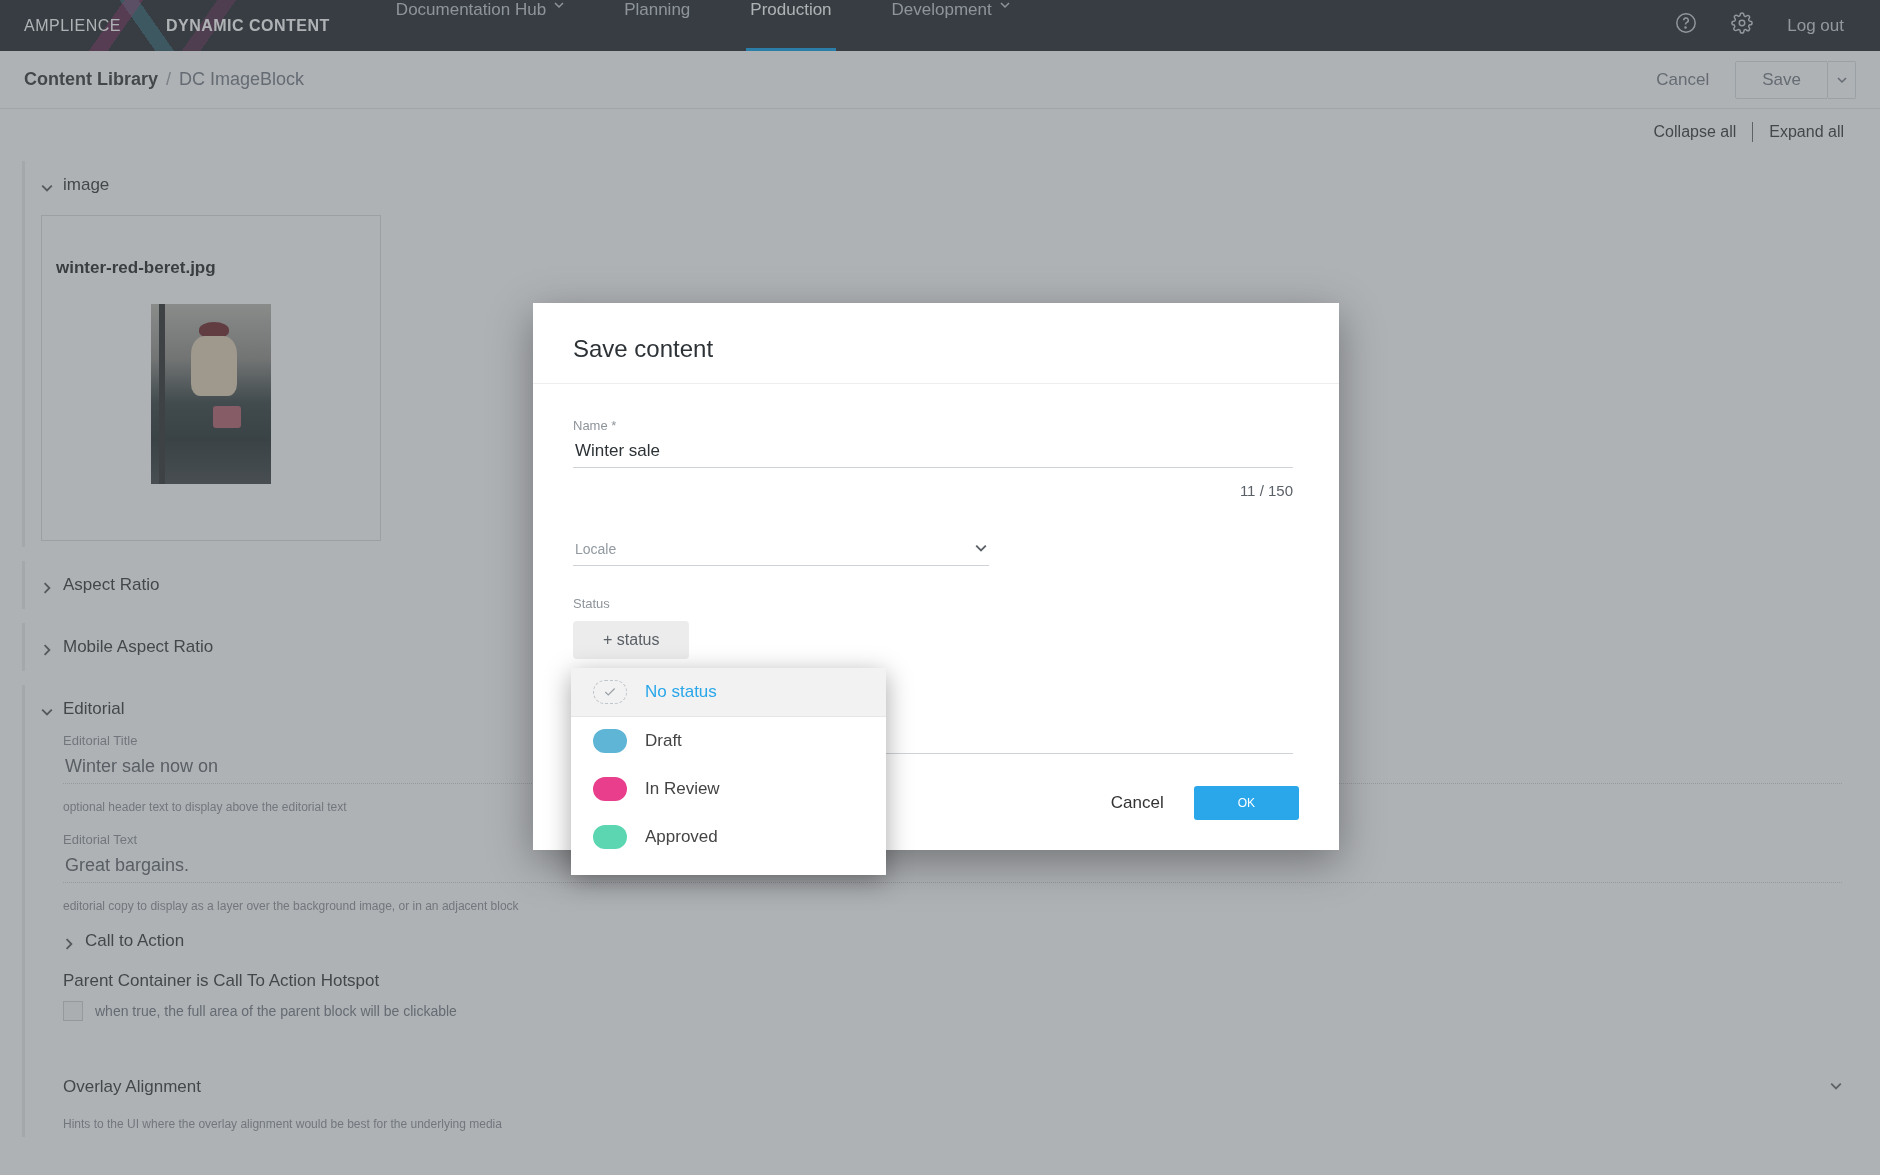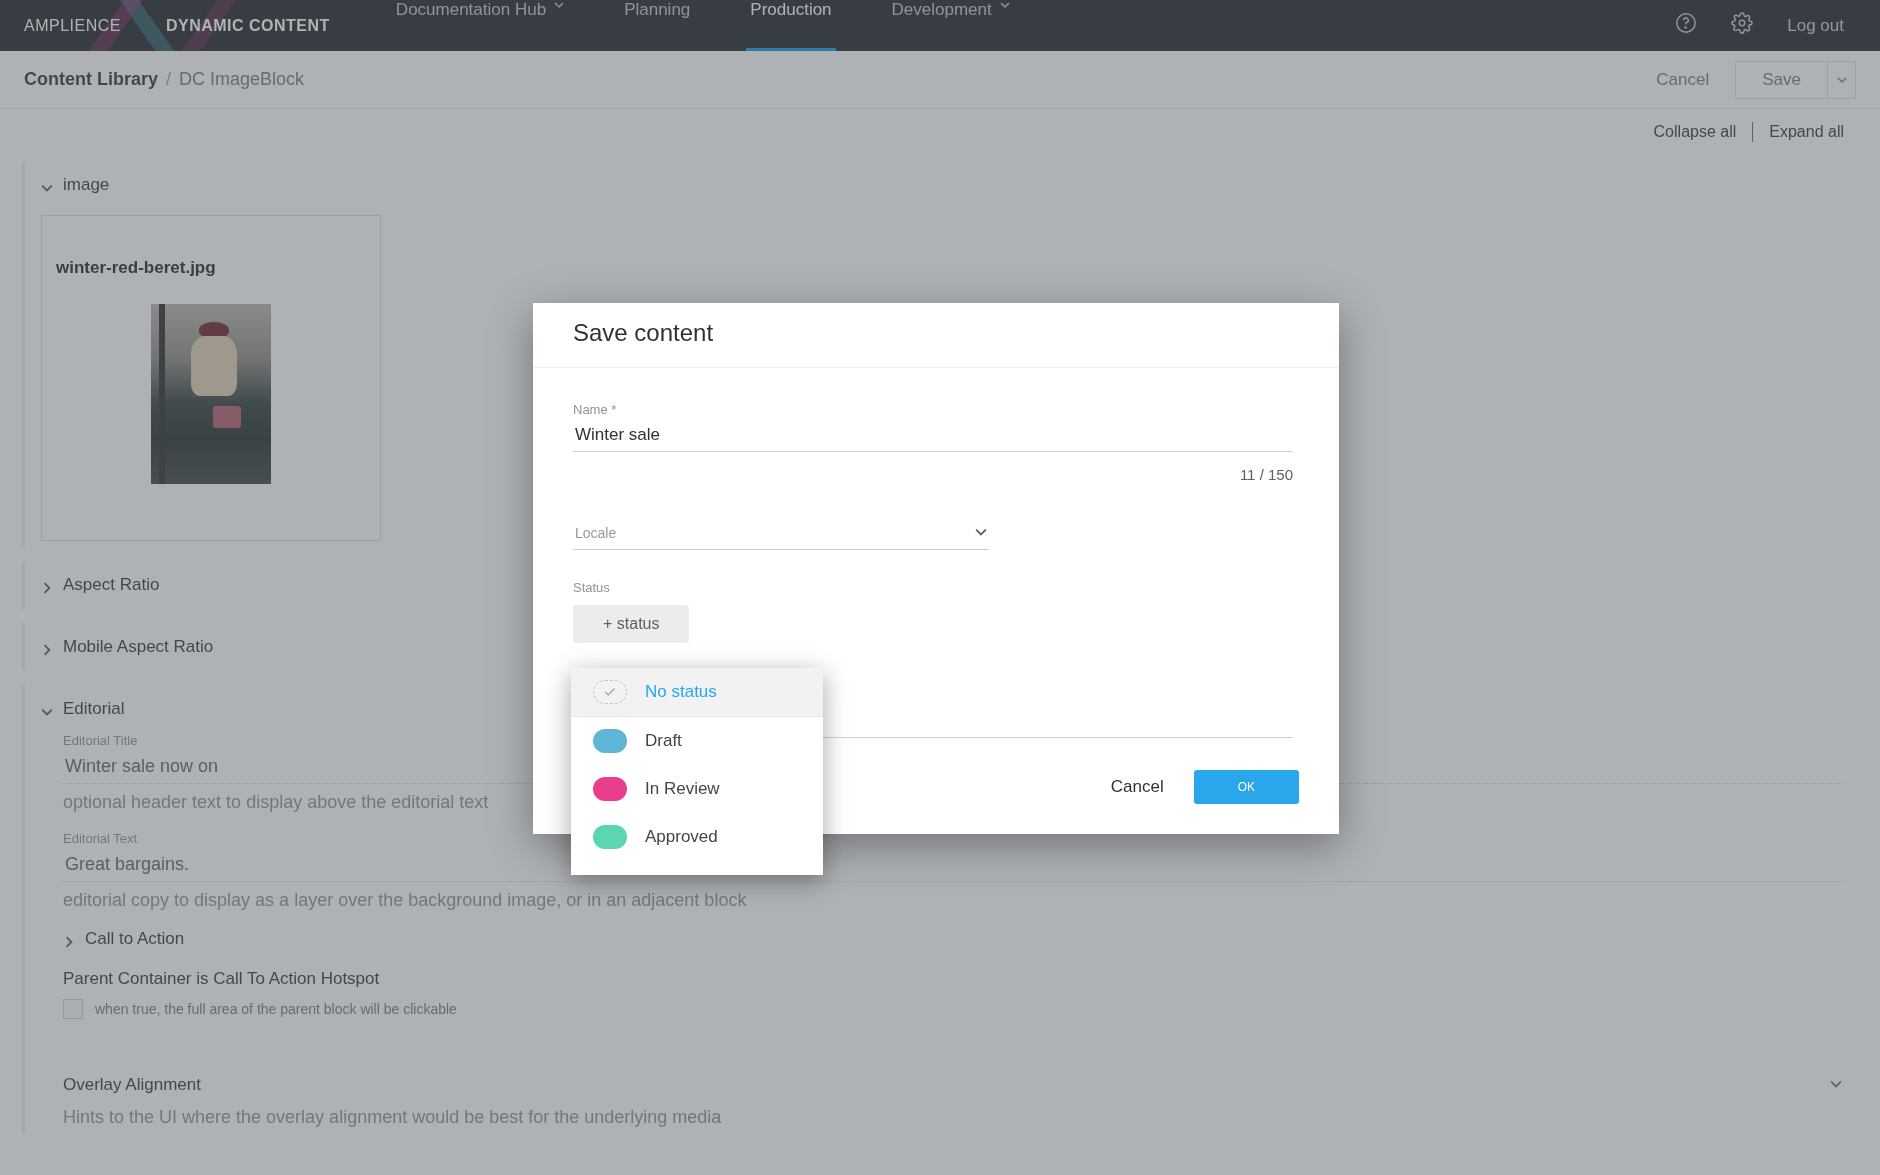--- a/index.html
+++ b/index.html
@@ -193,21 +193,21 @@
     width: 100%;
     border: none;
     border-bottom: 1px dotted #cfcfcf;
     padding: 6px 2px;
     font-size: 18px;
     color: #5a6066;
     background: transparent;
     outline: none;
   }
   .field-input::placeholder { color: #c3c7cc; }
-  .field-help { font-size: 18px; color: #8a8f95; margin-top: 8px; }
+  .field-help { font-size: 12px; color: #8a8f95; margin-top: 16px; }
 
   .alignrow {
     display: flex; align-items: center;
     padding: 10px 0 4px;
   }
   .alignrow .lbl { font-size: 17px; color: #333; }
   .alignrow .dd { margin-left: auto; color: #666; cursor: pointer; }
 
   .cbx {
     display: flex; align-items: center; gap: 12px;
@@ -234,21 +234,21 @@
   .modal {
     position: absolute;
     z-index: 20;
     left: 533px;
     top: 303px;
     width: 806px;
     background: #fff;
     box-shadow: 0 12px 40px rgba(0,0,0,.35);
   }
   .modal-head {
-    padding: 16px 40px 20px;
+    padding: 32px 40px 20px;
     font-size: 24px;
     font-weight: 500;
     color: #2d3236;
     border-bottom: 1px solid #eee;
   }
   .modal-body { padding: 34px 40px 10px; }
   .m-label { font-size: 13px; color: #8e949a; margin-bottom: 2px; }
   .m-input {
     width: 720px;
     border: none;
@@ -301,21 +301,21 @@
     font-size: 12px;
     cursor: pointer;
   }
 
   
   .status-menu {
     position: absolute;
     z-index: 30;
     left: 571px;
     top: 668px;
-    width: 252px;
+    width: 315px;
     background: #fff;
     box-shadow: 0 6px 24px rgba(0,0,0,.35);
     padding-bottom: 14px;
   }
   .status-item {
     display: flex; align-items: center; gap: 18px;
     padding: 12px 22px;
     font-size: 17px;
     color: #444;
     cursor: pointer;

